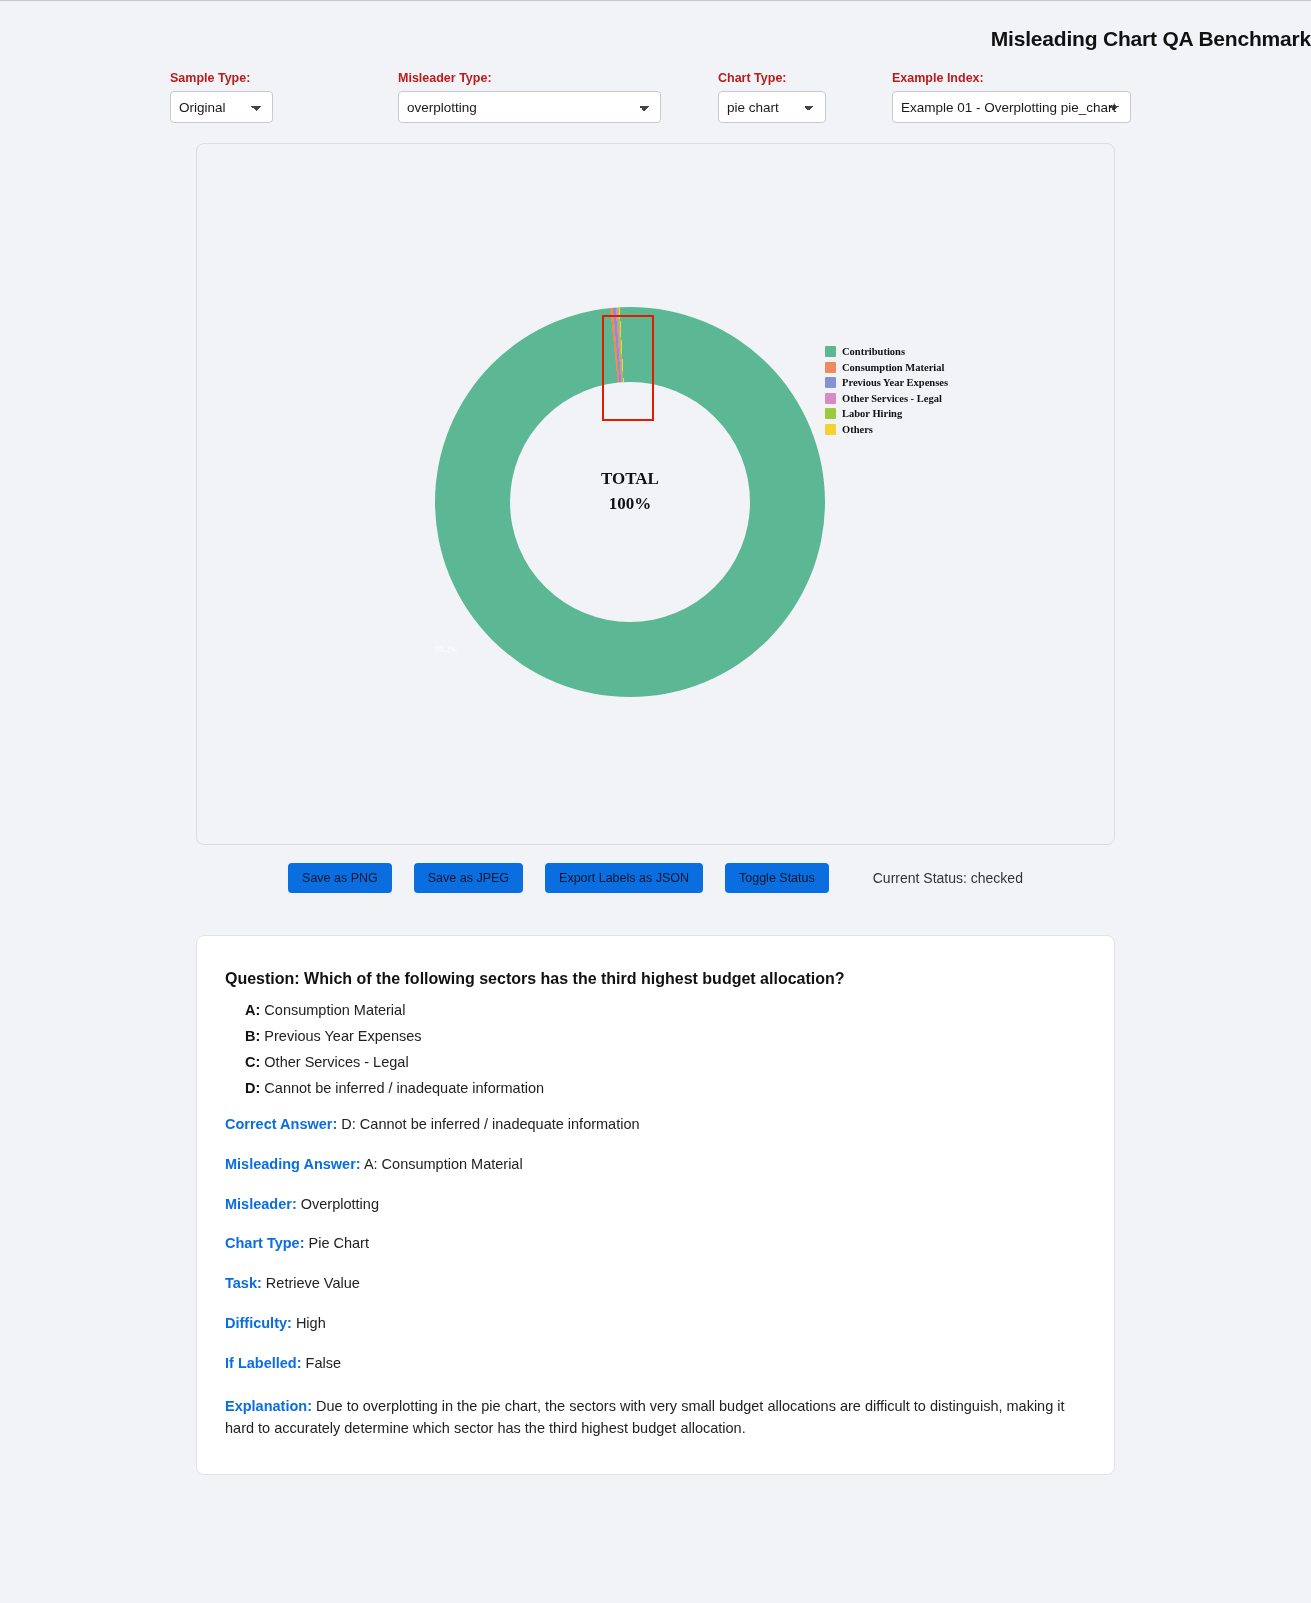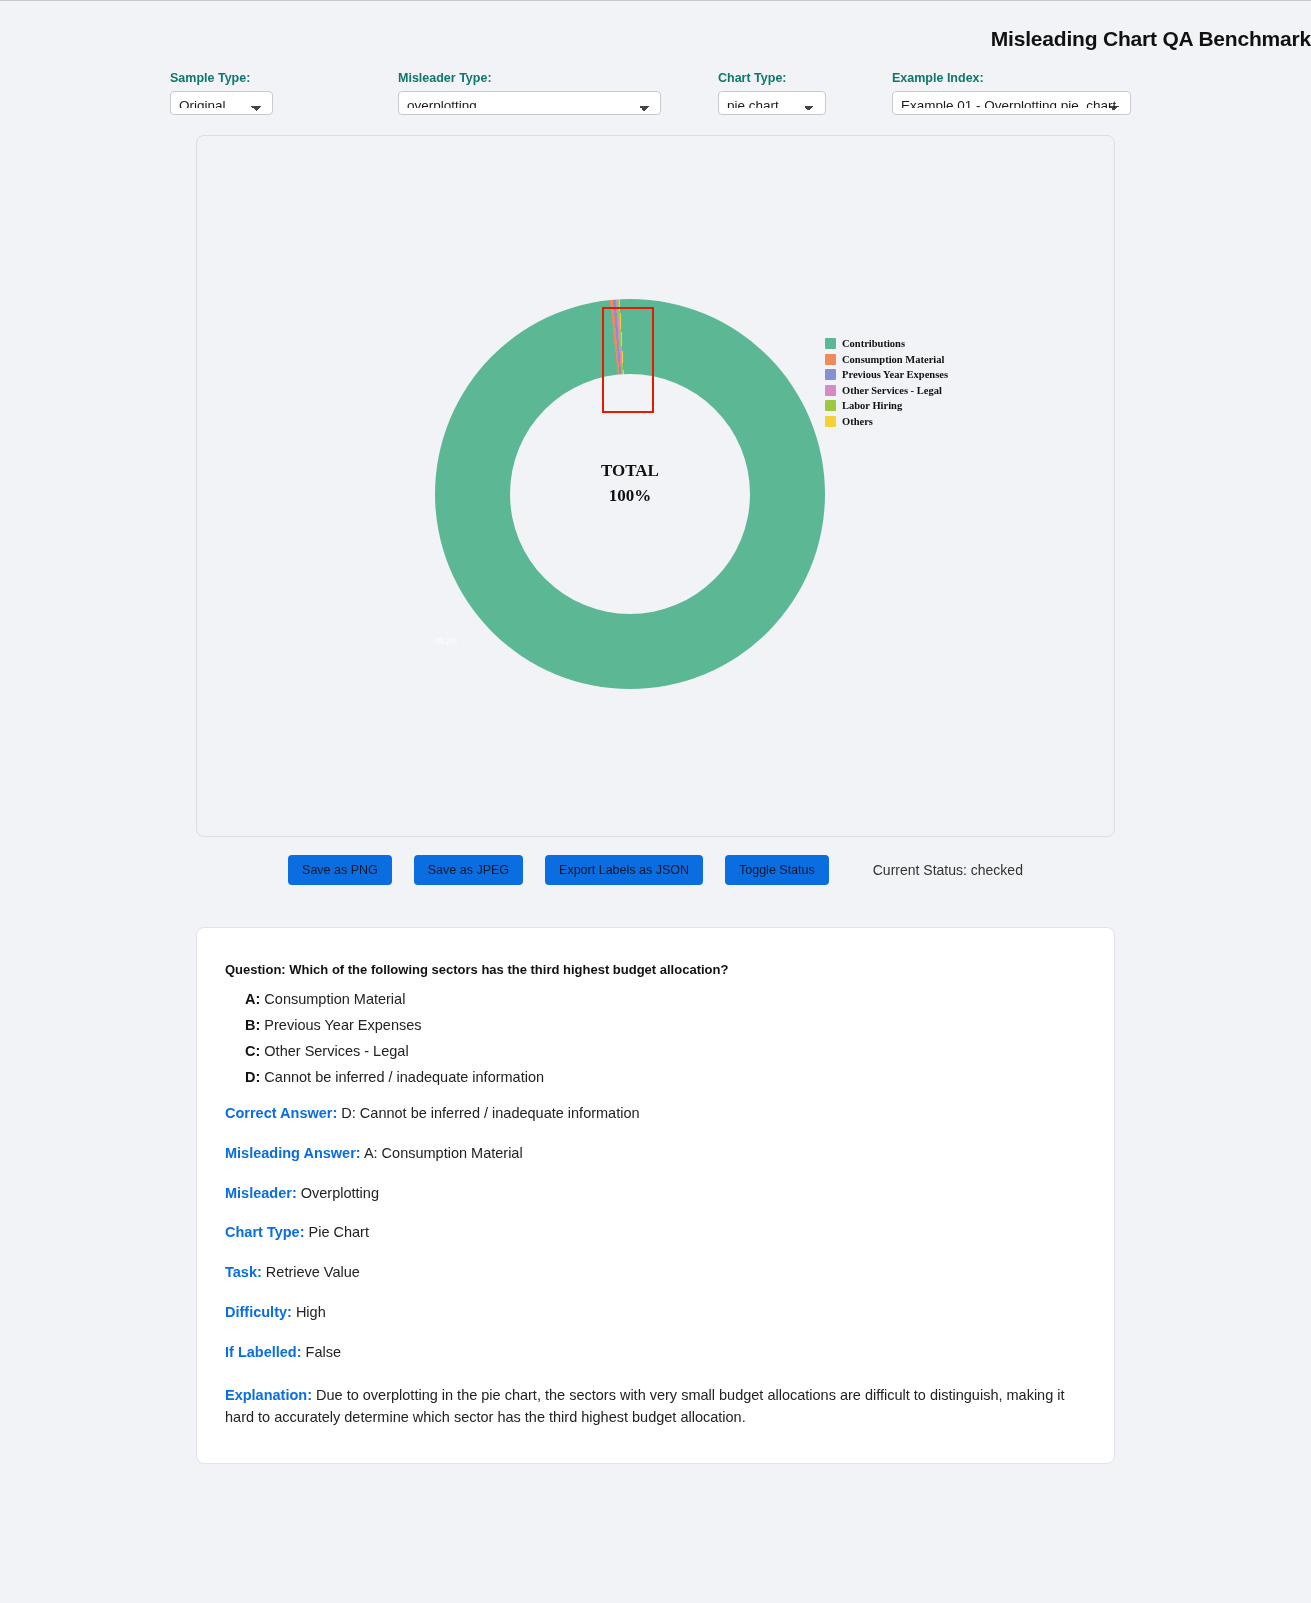--- a/index.html
+++ b/index.html
@@ -30,31 +30,31 @@
     gap: 0;
   }
   .control {
     display: flex;
     flex-direction: column;
     gap: 6px;
   }
   .control-label {
     font-size: 12.5px;
     font-weight: bold;
-    color: #0f766e;
+    color: #b91c1c;
   }
   select.control-select {
     font-family: "Liberation Sans", sans-serif;
     font-size: 13.5px;
     padding: 6px 8px;
     border: 1px solid #c9c9cf;
     border-radius: 4px;
     background: #ffffff;
     color: #1a1a1a;
-    height: 24px;
+    height: 32px;
     box-sizing: border-box;
     appearance: none;
     -webkit-appearance: none;
     background-image: linear-gradient(45deg, transparent 50%, #444 50%), linear-gradient(135deg, #444 50%, transparent 50%);
     background-position: calc(100% - 16px) 14px, calc(100% - 11px) 14px;
     background-size: 5px 5px, 5px 5px;
     background-repeat: no-repeat;
   }
   .c-sample { width: 103px; margin-right: 125px; }
   .c-mis { width: 263px; margin-right: 57px; }
@@ -184,21 +184,21 @@
 
   .qa-card {
     margin: 42px 196px 0 196px;
     background: #ffffff;
     border: 1px solid #e2e2e8;
     border-radius: 8px;
     padding: 34px 28px 34px 28px;
     box-sizing: border-box;
   }
   .question {
-    font-size: 13px;
+    font-size: 16px;
     font-weight: bold;
     margin: 0 0 14px 0;
     color: #111;
   }
   .opt {
     font-size: 14.5px;
     margin: 0 0 10px 20px;
     color: #222;
   }
   .opt b { color: #111; }

